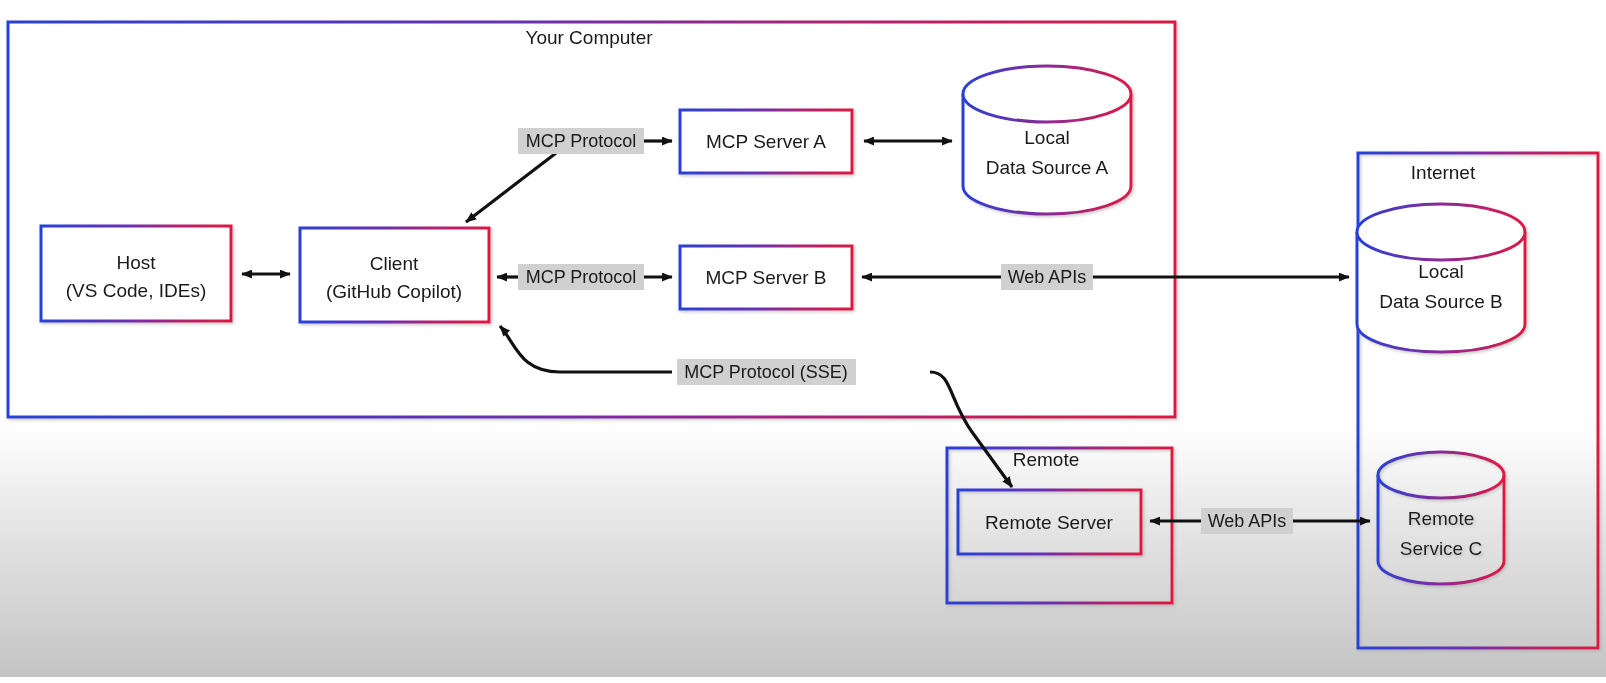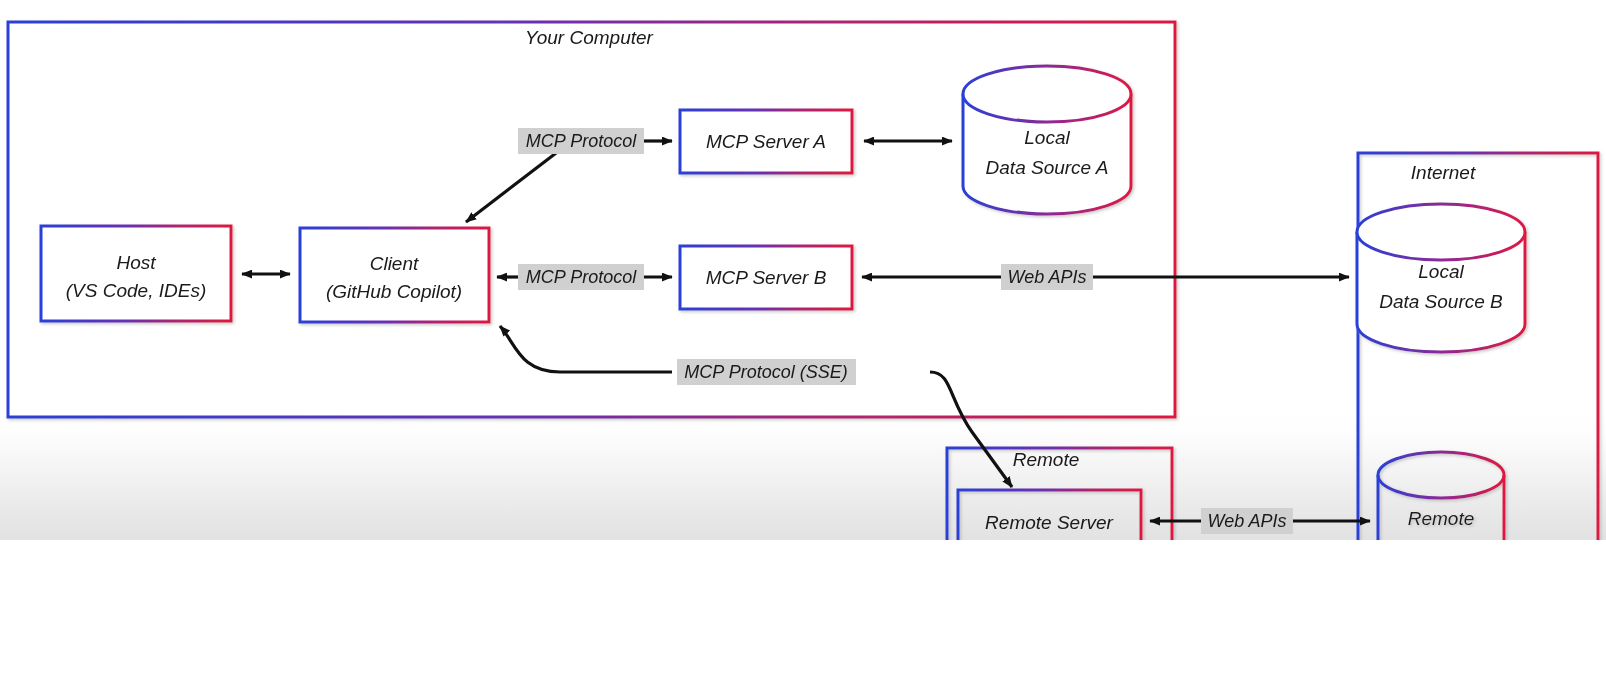--- a/index.html
+++ b/index.html
@@ -3,24 +3,23 @@
 <meta charset="utf-8">
 <style>
   html, body {
     margin: 0;
     padding: 0;
     background: #ffffff;
   }
   #canvas {
     position: relative;
     width: 1606px;
-    height: 540px;
+    height: 677px;
     overflow: hidden;
     font-family: "Liberation Sans", sans-serif;
-    font-style: italic;
   }
   #canvas svg {
     display: block;
   }
   .diagram-text {
     font-family: "Liberation Sans", sans-serif;
     font-size: 19px;
     fill: #1a1a1a;
   }
   .label-text {

